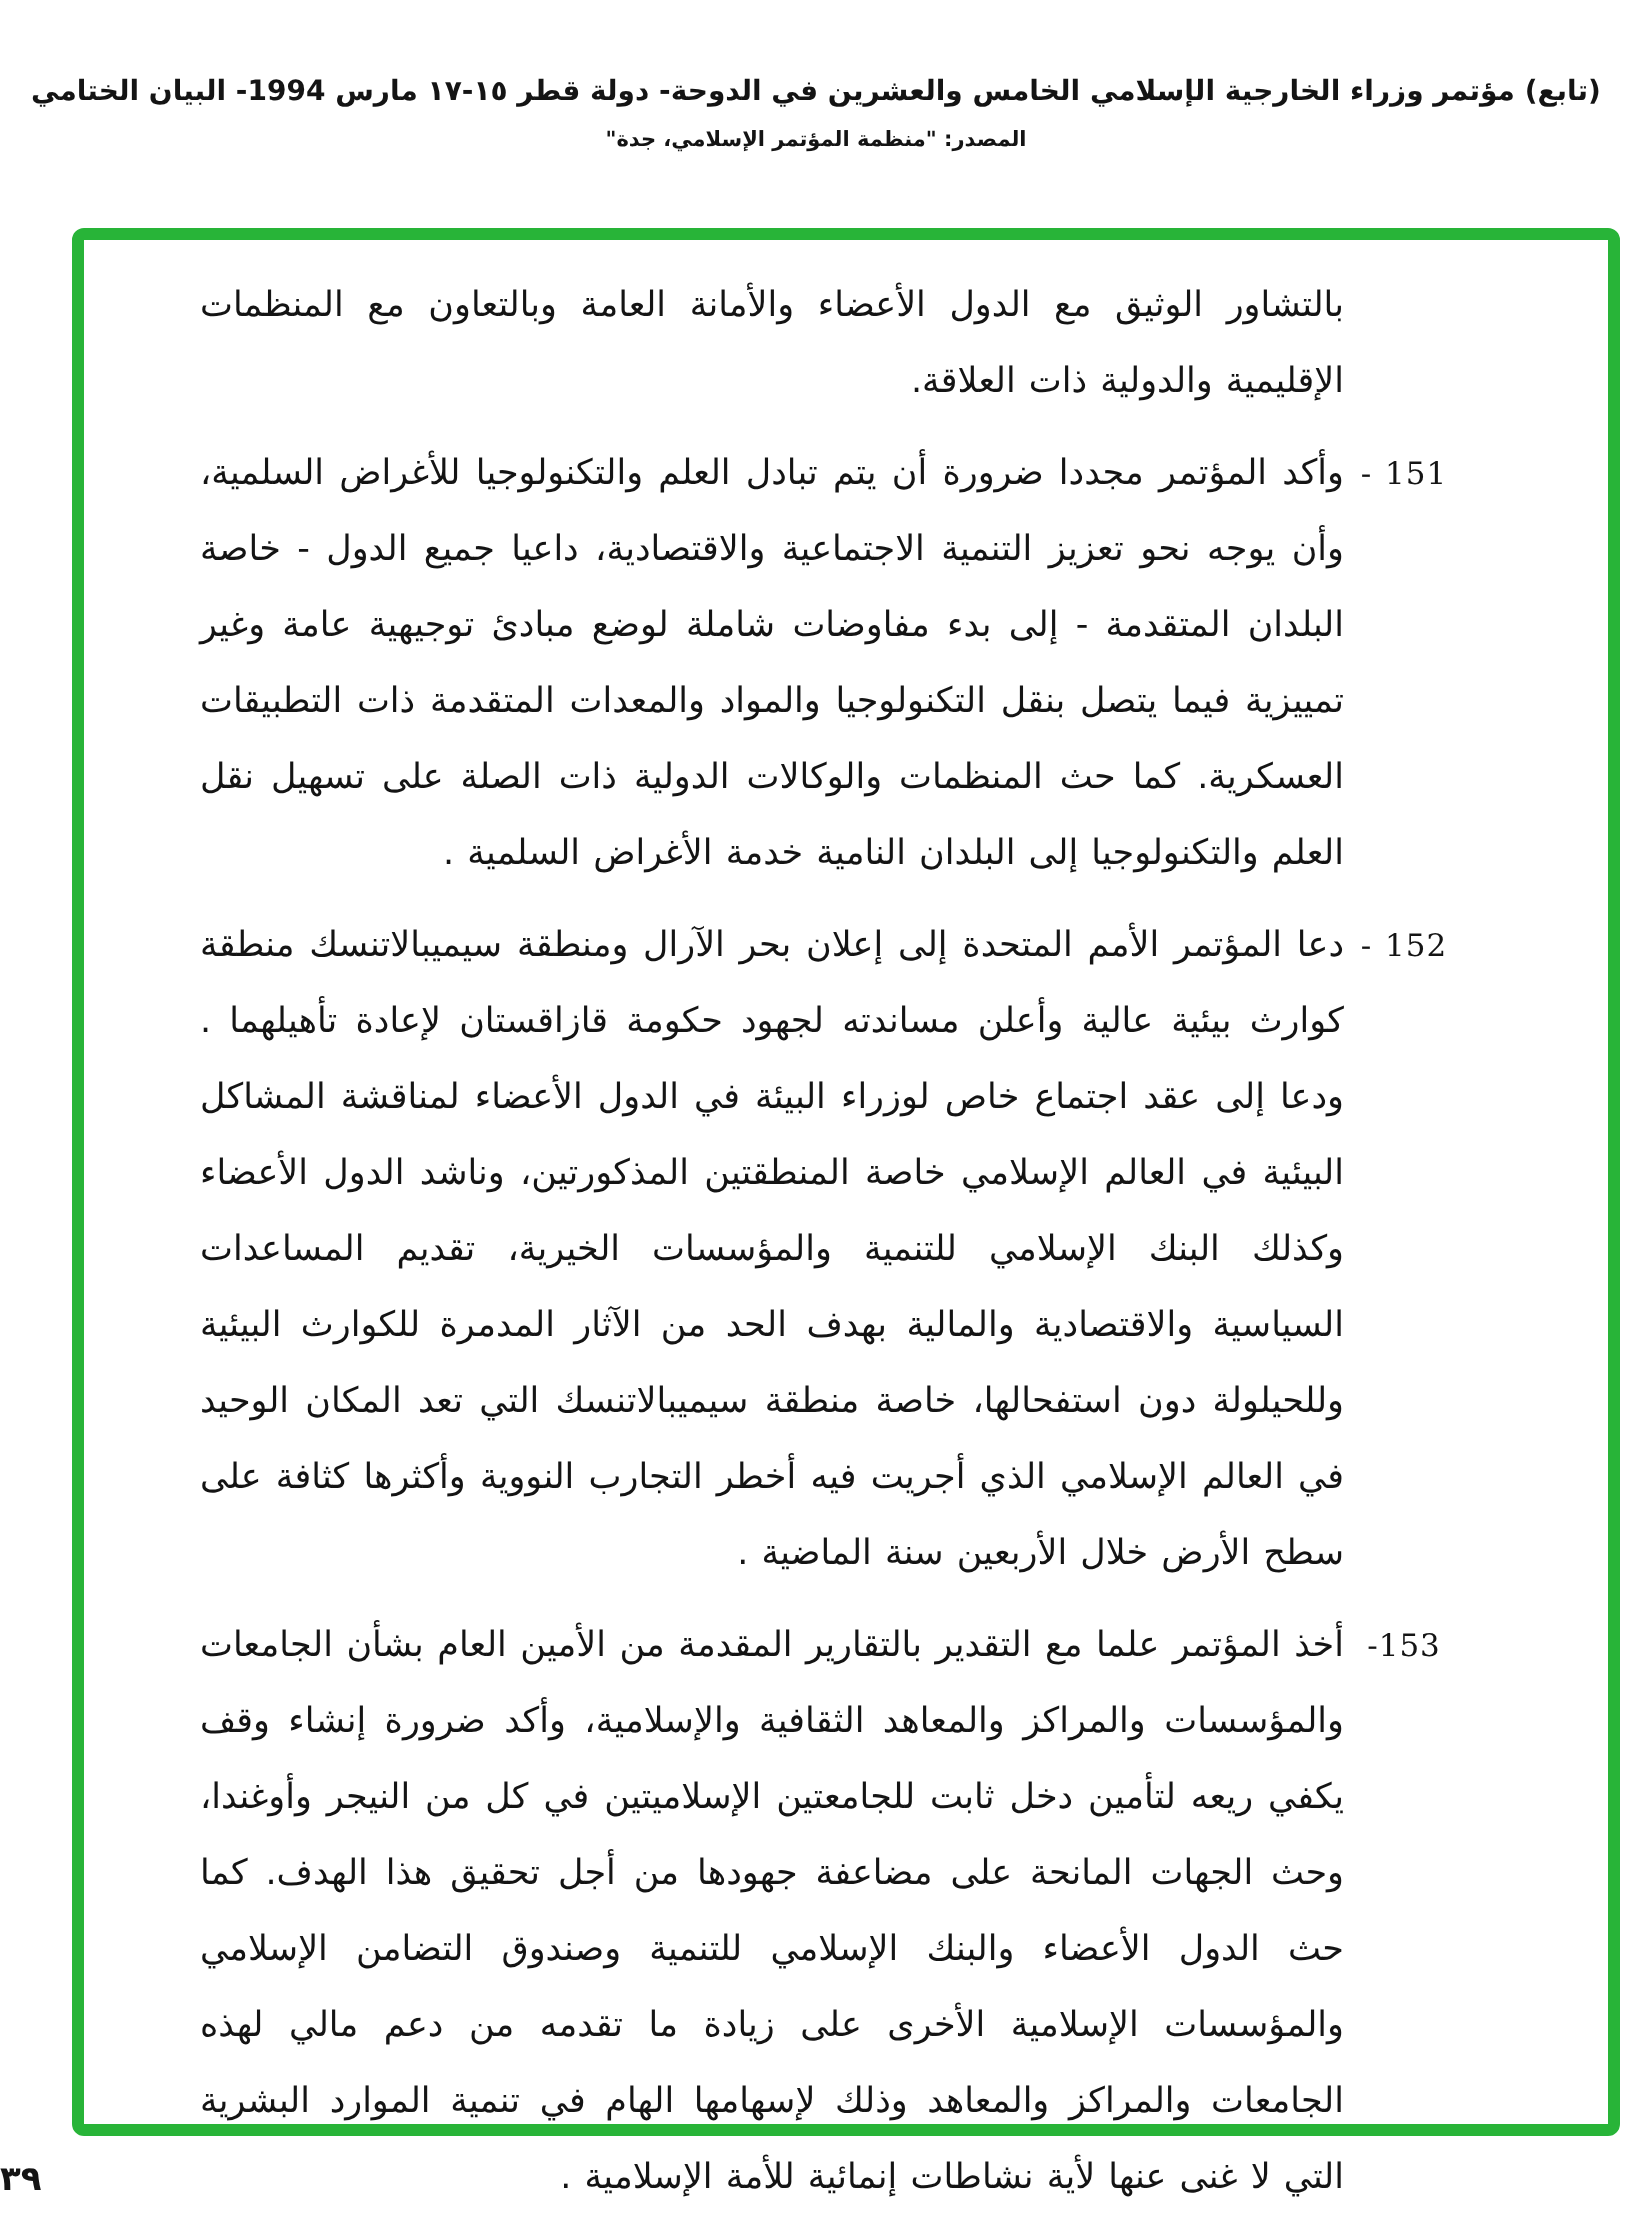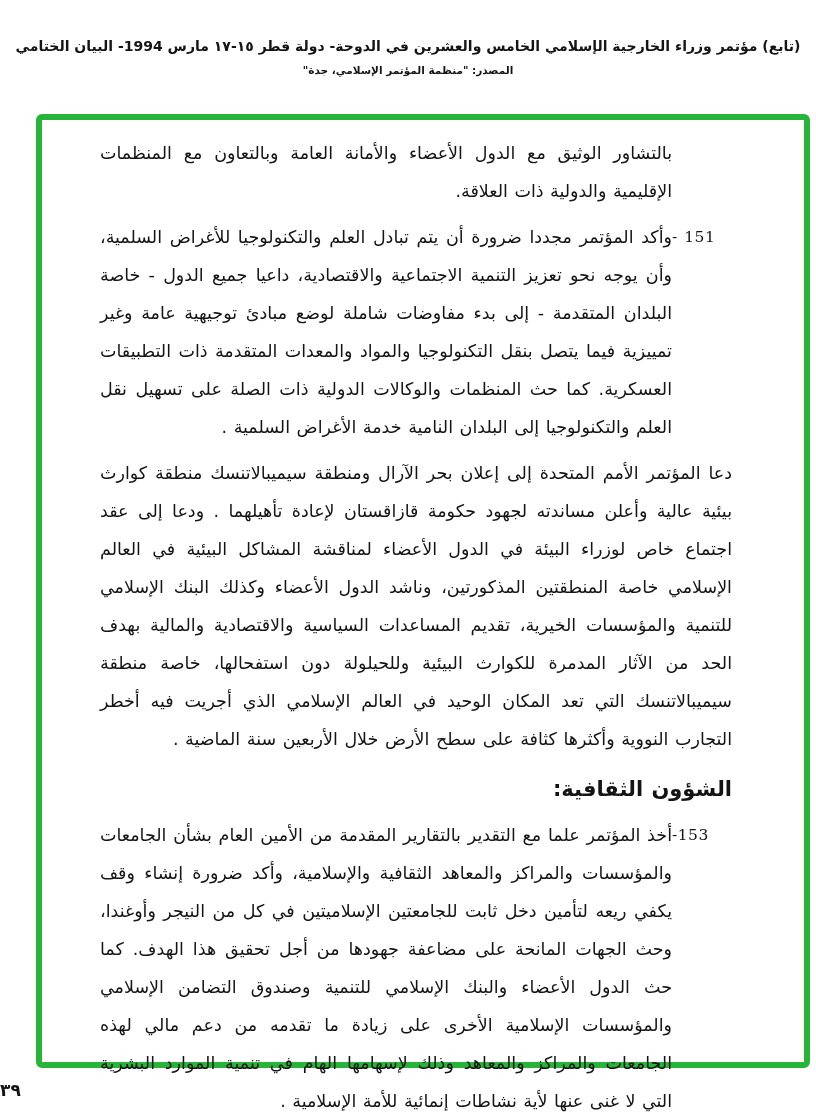--- a/index.html
+++ b/index.html
@@ -58,21 +58,21 @@
   .para {
     display: flex;
     margin: 0 72px 8px 58px;
   }
   .num {
     flex: 0 0 60px;
     font-family: "DejaVu Serif", serif;
     font-size: 15.5px;
     line-height: 39px;
     letter-spacing: 0.5px;
-    text-align: left;
+    text-align: center;
   }
   .ptext {
     flex: 1;
   }
   .section-heading {
     margin: 16px 72px 12px 58px;
     direction: rtl;
     text-align: right;
     font-weight: bold;
     font-size: 21px;
@@ -103,24 +103,24 @@
       <div class="num"></div>
       <div class="ptext">بالتشاور الوثيق مع الدول الأعضاء والأمانة العامة وبالتعاون مع المنظمات الإقليمية والدولية ذات العلاقة.</div>
     </div>
 
     <div class="para">
       <div class="num">151 -</div>
       <div class="ptext">وأكد المؤتمر مجددا ضرورة أن يتم تبادل العلم والتكنولوجيا للأغراض السلمية، وأن يوجه نحو تعزيز التنمية الاجتماعية والاقتصادية، داعيا جميع الدول - خاصة البلدان المتقدمة - إلى بدء مفاوضات شاملة لوضع مبادئ توجيهية عامة وغير تمييزية فيما يتصل بنقل التكنولوجيا والمواد والمعدات المتقدمة ذات التطبيقات العسكرية. كما حث المنظمات والوكالات الدولية ذات الصلة على تسهيل نقل العلم والتكنولوجيا إلى البلدان النامية خدمة الأغراض السلمية .</div>
     </div>
 
     <div class="para">
+      <div class="num">152 -</div>
       <div class="ptext">دعا المؤتمر الأمم المتحدة إلى إعلان بحر الآرال ومنطقة سيميبالاتنسك منطقة كوارث بيئية عالية وأعلن مساندته لجهود حكومة قازاقستان لإعادة تأهيلهما . ودعا إلى عقد اجتماع خاص لوزراء البيئة في الدول الأعضاء لمناقشة المشاكل البيئية في العالم الإسلامي خاصة المنطقتين المذكورتين، وناشد الدول الأعضاء وكذلك البنك الإسلامي للتنمية والمؤسسات الخيرية، تقديم المساعدات السياسية والاقتصادية والمالية بهدف الحد من الآثار المدمرة للكوارث البيئية وللحيلولة دون استفحالها، خاصة منطقة سيميبالاتنسك التي تعد المكان الوحيد في العالم الإسلامي الذي أجريت فيه أخطر التجارب النووية وأكثرها كثافة على سطح الأرض خلال الأربعين سنة الماضية .</div>
     </div>
 
-    <div class="section-heading">الشؤون الثقافية:</div>
 
     <div class="para">
       <div class="num">153-</div>
       <div class="ptext">أخذ المؤتمر علما مع التقدير بالتقارير المقدمة من الأمين العام بشأن الجامعات والمؤسسات والمراكز والمعاهد الثقافية والإسلامية، وأكد ضرورة إنشاء وقف يكفي ريعه لتأمين دخل ثابت للجامعتين الإسلاميتين في كل من النيجر وأوغندا، وحث الجهات المانحة على مضاعفة جهودها من أجل تحقيق هذا الهدف. كما حث الدول الأعضاء والبنك الإسلامي للتنمية وصندوق التضامن الإسلامي والمؤسسات الإسلامية الأخرى على زيادة ما تقدمه من دعم مالي لهذه الجامعات والمراكز والمعاهد وذلك لإسهامها الهام في تنمية الموارد البشرية التي لا غنى عنها لأية نشاطات إنمائية للأمة الإسلامية .</div>
     </div>
 
   </div>
 </div>
 
 <div class="page-num">٣٩</div>

